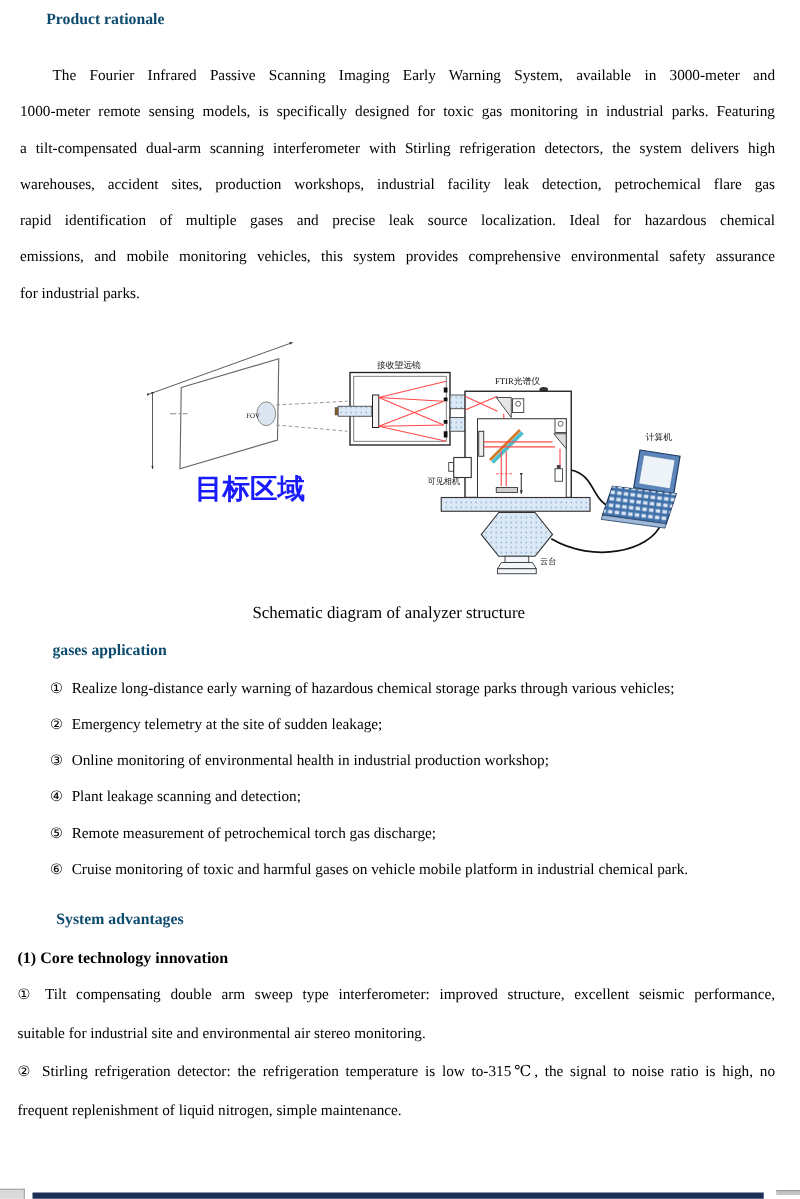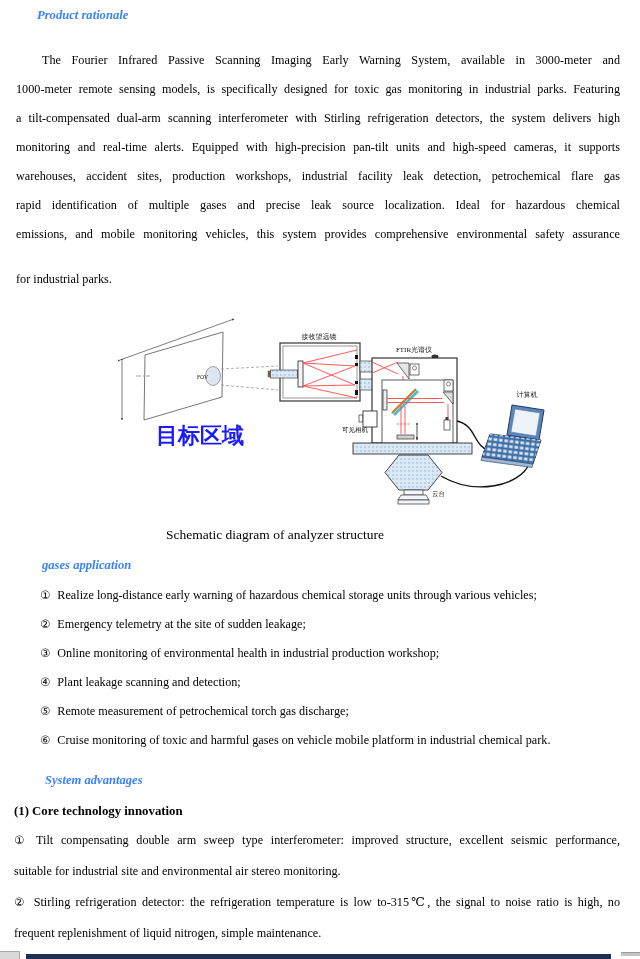--- a/index.html
+++ b/index.html
@@ -1,28 +1,28 @@
 <!DOCTYPE html>
 <html><head>
 <meta charset="utf-8">
 <style>
   html,body{margin:0;padding:0;}
   body{
     width:640px;height:959px;position:relative;overflow:hidden;
     background:#ffffff;color:#000;
     font-family:"Liberation Serif","DejaVu Serif",serif;
   }
-  .h-crimson{color:#3b82f6;font-weight:bold;font-size:12.6px;font-style:italic;}
+  .h-crimson{color:#0c4a6e;font-weight:bold;font-size:12.6px;}
   #prod-heading{padding:7px 0 0 37px;height:19px;line-height:17px;}
   .para{margin:4px 20px 0 16px;}
   .pline{height:29px;line-height:29px;font-size:12.2px;text-align:justify;text-align-last:justify;}
   .pline.first{padding-left:26px;margin-top:20px;}
-  .pline.last{text-align:right;text-align-last:left;margin-top:16px;}
+  .pline.last{text-align:right;text-align-last:left;}
   #diagram-svg{display:block;margin:12px 0 0 20px;}
-  .caption{width:550px;margin-top:7px;height:19px;line-height:19px;text-align:center;font-size:13.5px;}
+  .caption{width:550px;margin-top:7px;height:19px;line-height:19px;text-align:center;font-size:13.5px;padding-left:36px;}
   .app-head{margin:12px 0 0 42px;height:19px;line-height:19px;}
   .app-list{margin:6px 20px 0 40px;}
   .item{height:29px;line-height:29px;font-size:12.2px;}
   .num{font-family:"DejaVu Sans","Liberation Serif",sans-serif;font-size:11.5px;margin-right:7px;}
   .sys-head{margin:16px 0 0 45px;height:19px;line-height:19px;}
   .core-head{margin:11px 16px 0 14px;height:20px;line-height:20px;font-weight:bold;font-size:12.8px;}
   .adv{margin:4px 20px 0 14px;}
   .aline{height:31px;line-height:31px;font-size:12.2px;}
   .aline.j{text-align:justify;text-align-last:justify;}
   .svg-label{font-family:"Liberation Serif","DejaVu Sans",serif;fill:#111;}
@@ -32,21 +32,20 @@
 </style>
 </head>
 <body>
 
 <div id="prod-heading" class="h-crimson">Product rationale</div>
 
 <div class="para">
   <div class="pline first">The Fourier Infrared Passive Scanning Imaging Early Warning System, available in 3000-meter and</div>
   <div class="pline">1000-meter remote sensing models, is specifically designed for toxic gas monitoring in industrial parks. Featuring</div>
   <div class="pline">a tilt-compensated dual-arm scanning interferometer with Stirling refrigeration detectors, the system delivers high</div>
-  <div class="pline">monitoring and real-time alerts. Equipped with high-precision pan-tilt units and high-speed cameras, it supports</div>
   <div class="pline">warehouses, accident sites, production workshops, industrial facility leak detection, petrochemical flare gas</div>
   <div class="pline">rapid identification of multiple gases and precise leak source localization. Ideal for hazardous chemical</div>
   <div class="pline">emissions, and mobile monitoring vehicles, this system provides comprehensive environmental safety assurance</div>
   <div class="pline last">for industrial parks.</div>
 </div>
 
 <svg id="diagram-svg" width="600" height="212" viewBox="0 0 600 212">
   <defs>
     <pattern id="dots" width="4" height="4" patternUnits="userSpaceOnUse">
       <rect width="4" height="4" fill="#dbe8f5"></rect>
@@ -156,21 +155,21 @@
     <polygon points="470,128 521,134 513,158 462,151" fill="url(#keys)"></polygon>
     <polygon points="462,151 513,158 512,161.5 461,154.5" fill="#9db8d8" stroke="#1f3a5f" stroke-width="0.6"></polygon>
   </g>
 </svg>
 
 <div class="caption">Schematic diagram of analyzer structure</div>
 
 <div class="app-head h-crimson">gases application</div>
 
 <div class="app-list">
-  <div class="item"><span class="num">①</span><span>Realize long-distance early warning of hazardous chemical storage units through various vehicles;</span></div>
+  <div class="item"><span class="num">①</span><span>Realize long-distance early warning of hazardous chemical storage parks through various vehicles;</span></div>
   <div class="item"><span class="num">②</span><span>Emergency telemetry at the site of sudden leakage;</span></div>
   <div class="item"><span class="num">③</span><span>Online monitoring of environmental health in industrial production workshop;</span></div>
   <div class="item"><span class="num">④</span><span>Plant leakage scanning and detection;</span></div>
   <div class="item"><span class="num">⑤</span><span>Remote measurement of petrochemical torch gas discharge;</span></div>
   <div class="item"><span class="num">⑥</span><span>Cruise monitoring of toxic and harmful gases on vehicle mobile platform in industrial chemical park.</span></div>
 </div>
 
 <div class="sys-head h-crimson">System advantages</div>
 <div class="core-head">(1) Core technology innovation</div>
 

